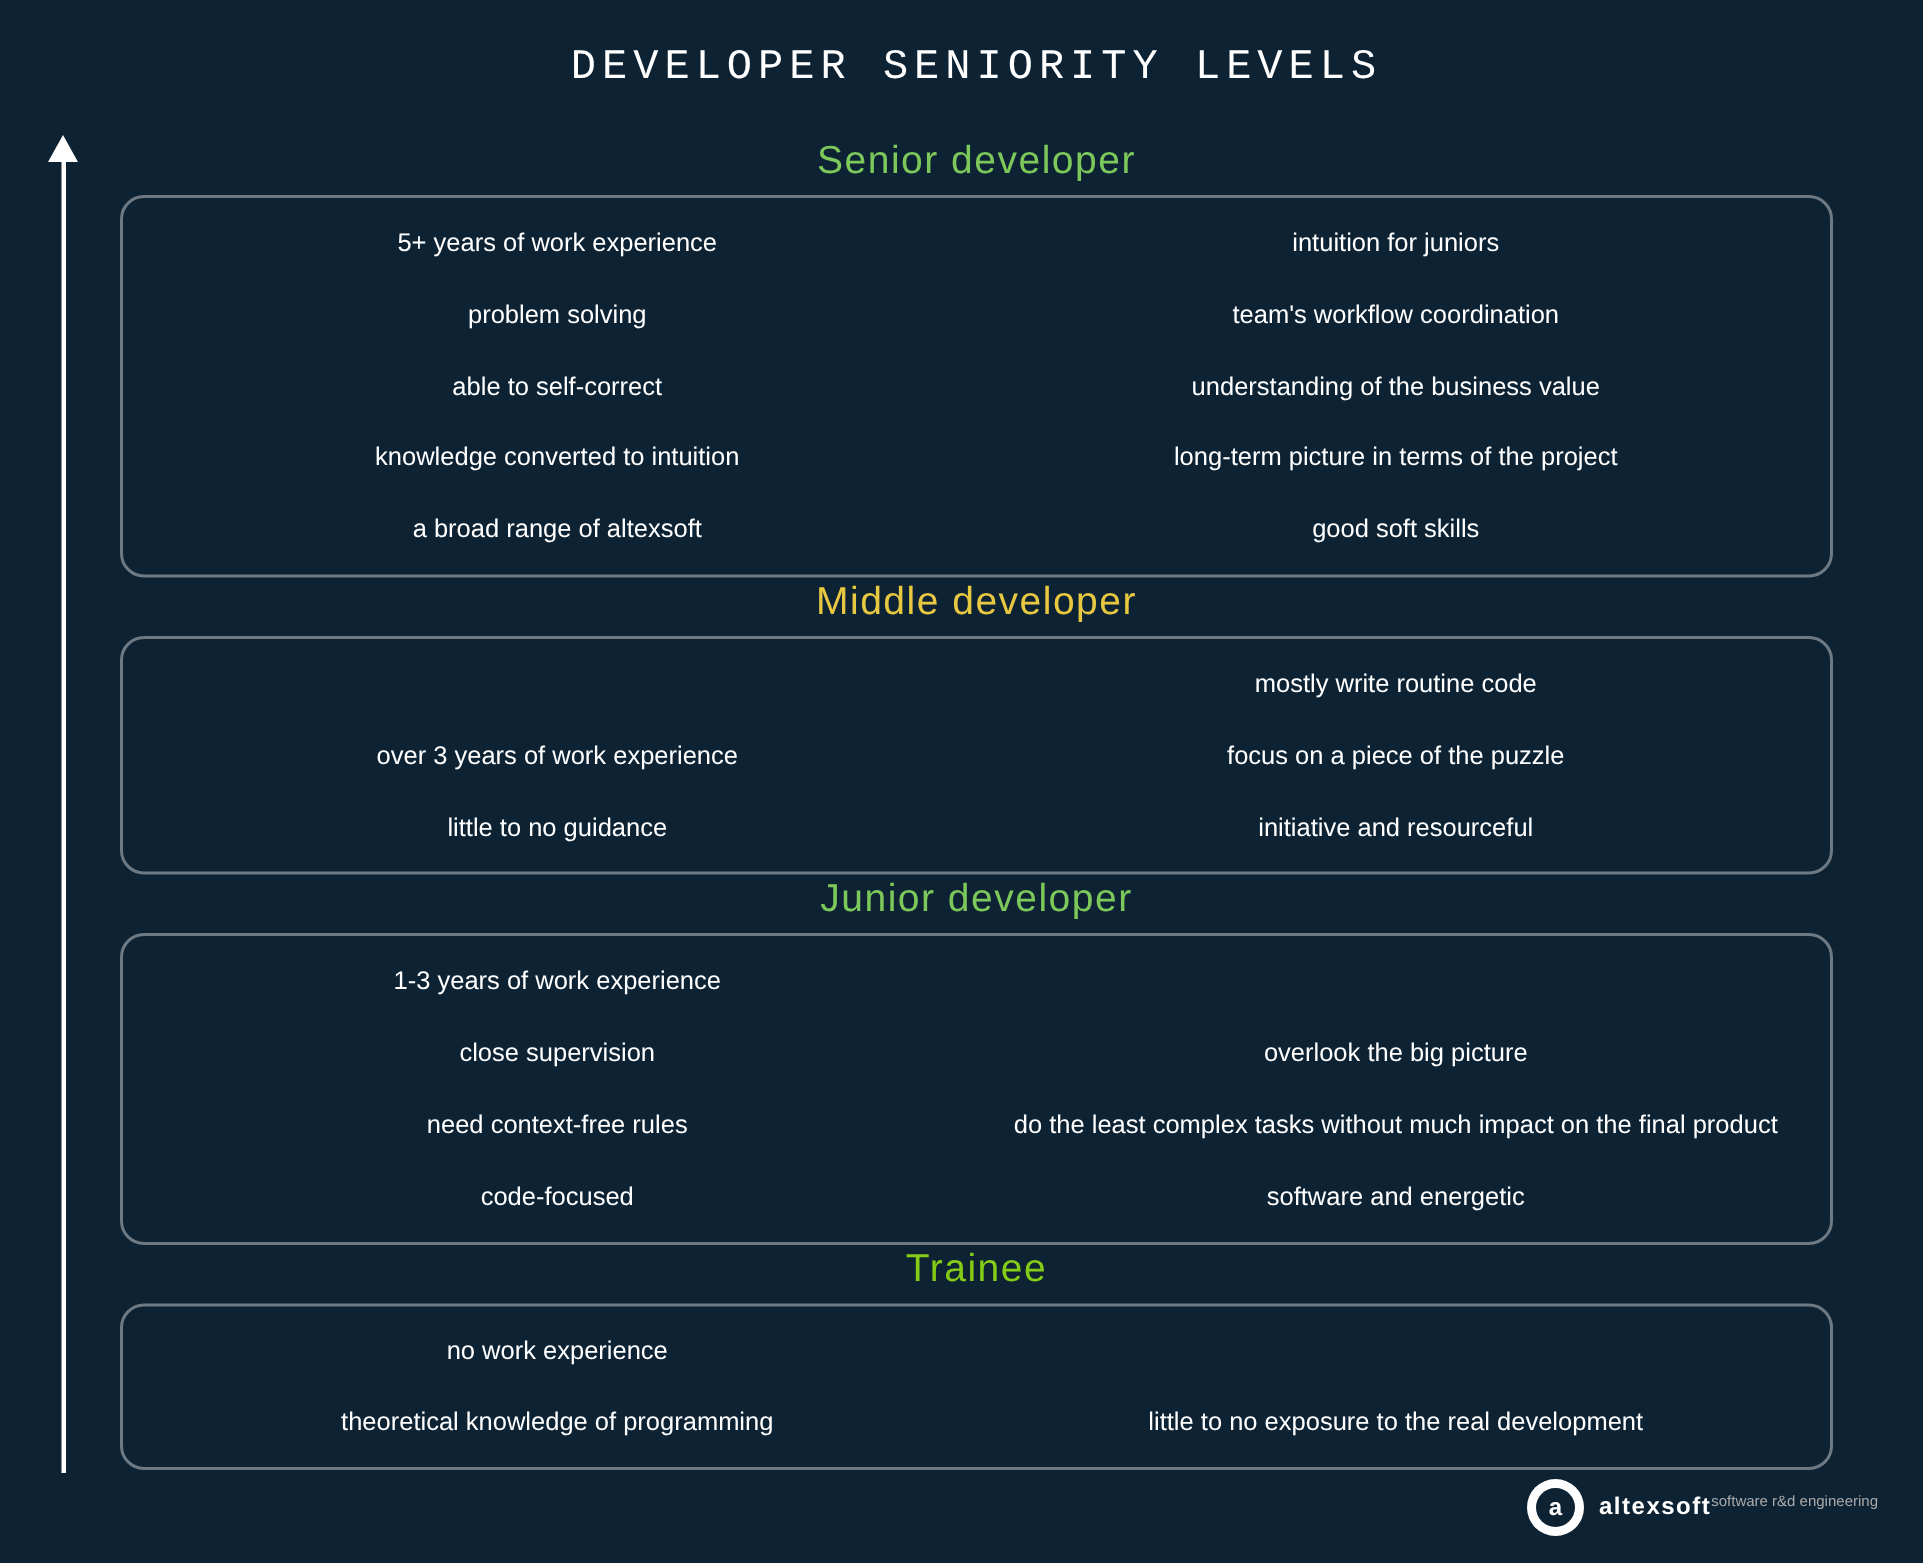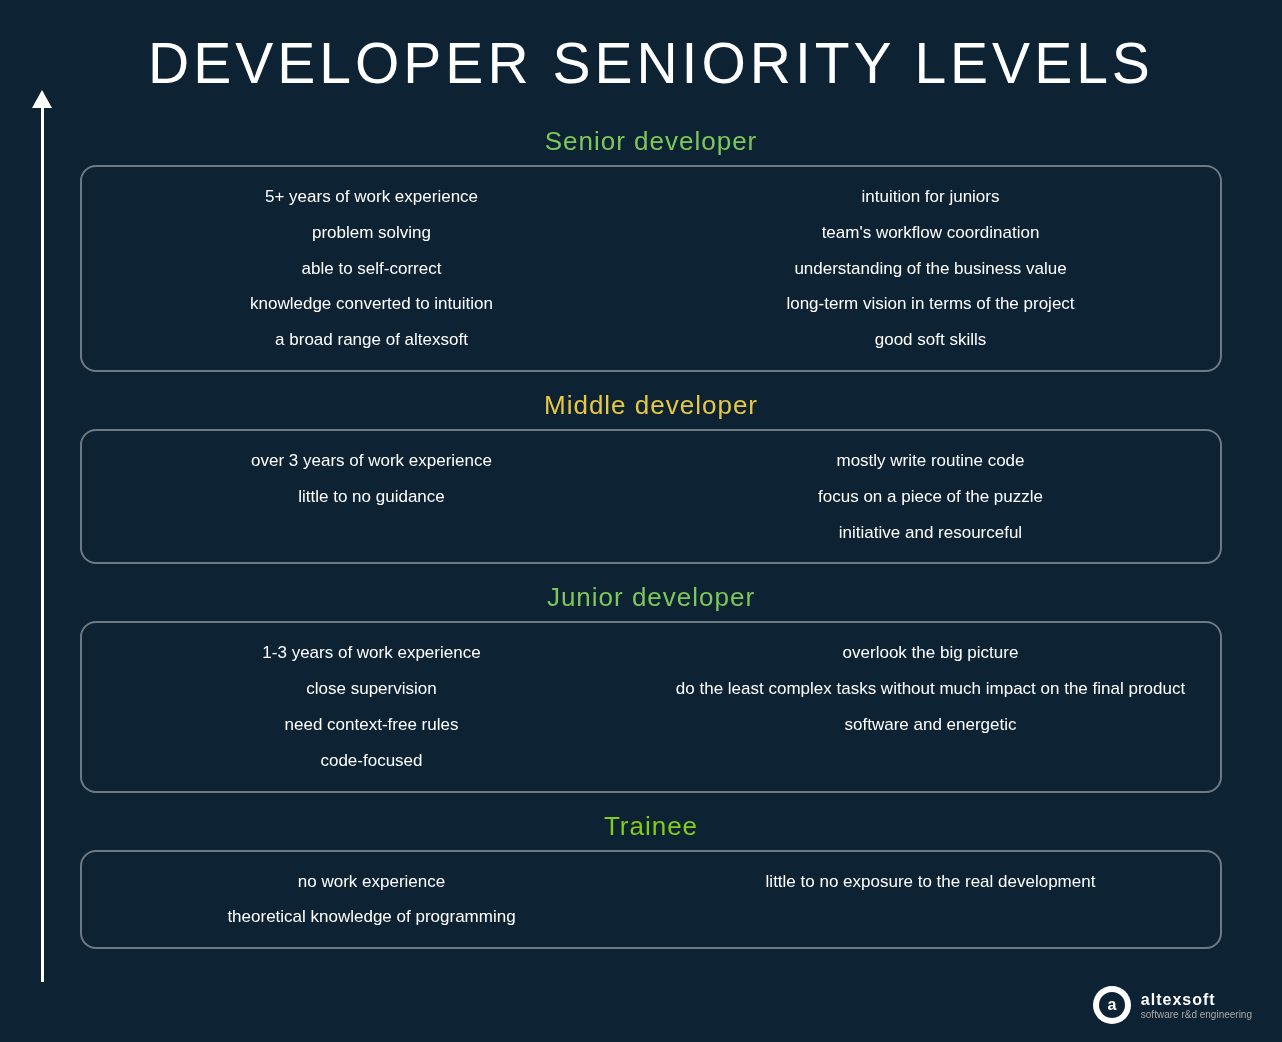--- a/index.html
+++ b/index.html
@@ -17,24 +17,24 @@
       width: 1282px;
       min-height: 1042px;
       background-color: #0d2233;
       padding: 30px 60px 30px 80px;
       position: relative;
     }
 
     .main-title {
       text-align: center;
       color: #ffffff;
-      font-size: 57px;
+      font-size: 28px;
       font-weight: 300;
       letter-spacing: 4px;
-      font-family: Liberation Sans, sans-serif;
+      font-family: Liberation Mono, monospace;
       margin-bottom: 30px;
       text-transform: uppercase;
     }
 
     
     .left-arrow {
       position: absolute;
       left: 32px;
       top: 90px;
       bottom: 60px;
@@ -54,21 +54,21 @@
       width: 0;
       height: 0;
       border-left: 10px solid transparent;
       border-right: 10px solid transparent;
       border-bottom: 18px solid #ffffff;
       margin-bottom: 0;
     }
 
     
     .section {
-      margin-bottom: 18px;
+      margin-bottom: 0;
     }
 
     .section-title {
       text-align: center;
       font-size: 26px;
       font-weight: normal;
       font-family: 'Arial', sans-serif;
       margin-bottom: 8px;
       letter-spacing: 1px;
     }
@@ -83,21 +83,22 @@
       border-radius: 16px;
       padding: 18px 30px;
       display: flex;
       flex-direction: row;
     }
 
     .col {
       flex: 1;
       display: flex;
       flex-direction: column;
-      gap: 12px;
+      gap: 24px;
+      justify-content: flex-end;
     }
 
     .col-left {
       padding-right: 20px;
     }
 
     .col-right {
       padding-left: 20px;
     }
 
@@ -129,21 +130,21 @@
       align-items: center;
       justify-content: center;
       font-size: 22px;
       font-weight: bold;
       color: #0d2233;
       font-family: 'Arial', sans-serif;
     }
 
     .logo-text {
       display: flex;
-      flex-direction: column;
+      flex-direction: row;
     }
 
     .logo-name {
       color: #ffffff;
       font-size: 16px;
       font-weight: bold;
       font-family: 'Arial', sans-serif;
       letter-spacing: 1px;
     }
 
@@ -173,21 +174,21 @@
             <div class="item">5+ years of work experience</div>
             <div class="item">problem solving</div>
             <div class="item">able to self-correct</div>
             <div class="item">knowledge converted to intuition</div>
             <div class="item">a broad range of altexsoft</div>
           </div>
           <div class="col col-right">
             <div class="item">intuition for juniors</div>
             <div class="item">team's workflow coordination</div>
             <div class="item">understanding of the business value</div>
-            <div class="item">long-term vision in terms of the project</div>
+            <div class="item">long-term picture in terms of the project</div>
             <div class="item">good soft skills</div>
           </div>
         </div>
       </div>
       <div class="section">
         <div class="section-title middle">Middle developer</div>
         <div class="section-box">
           <div class="col col-left">
             <div class="item">over 3 years of work experience</div>
             <div class="item">little to no guidance</div>

